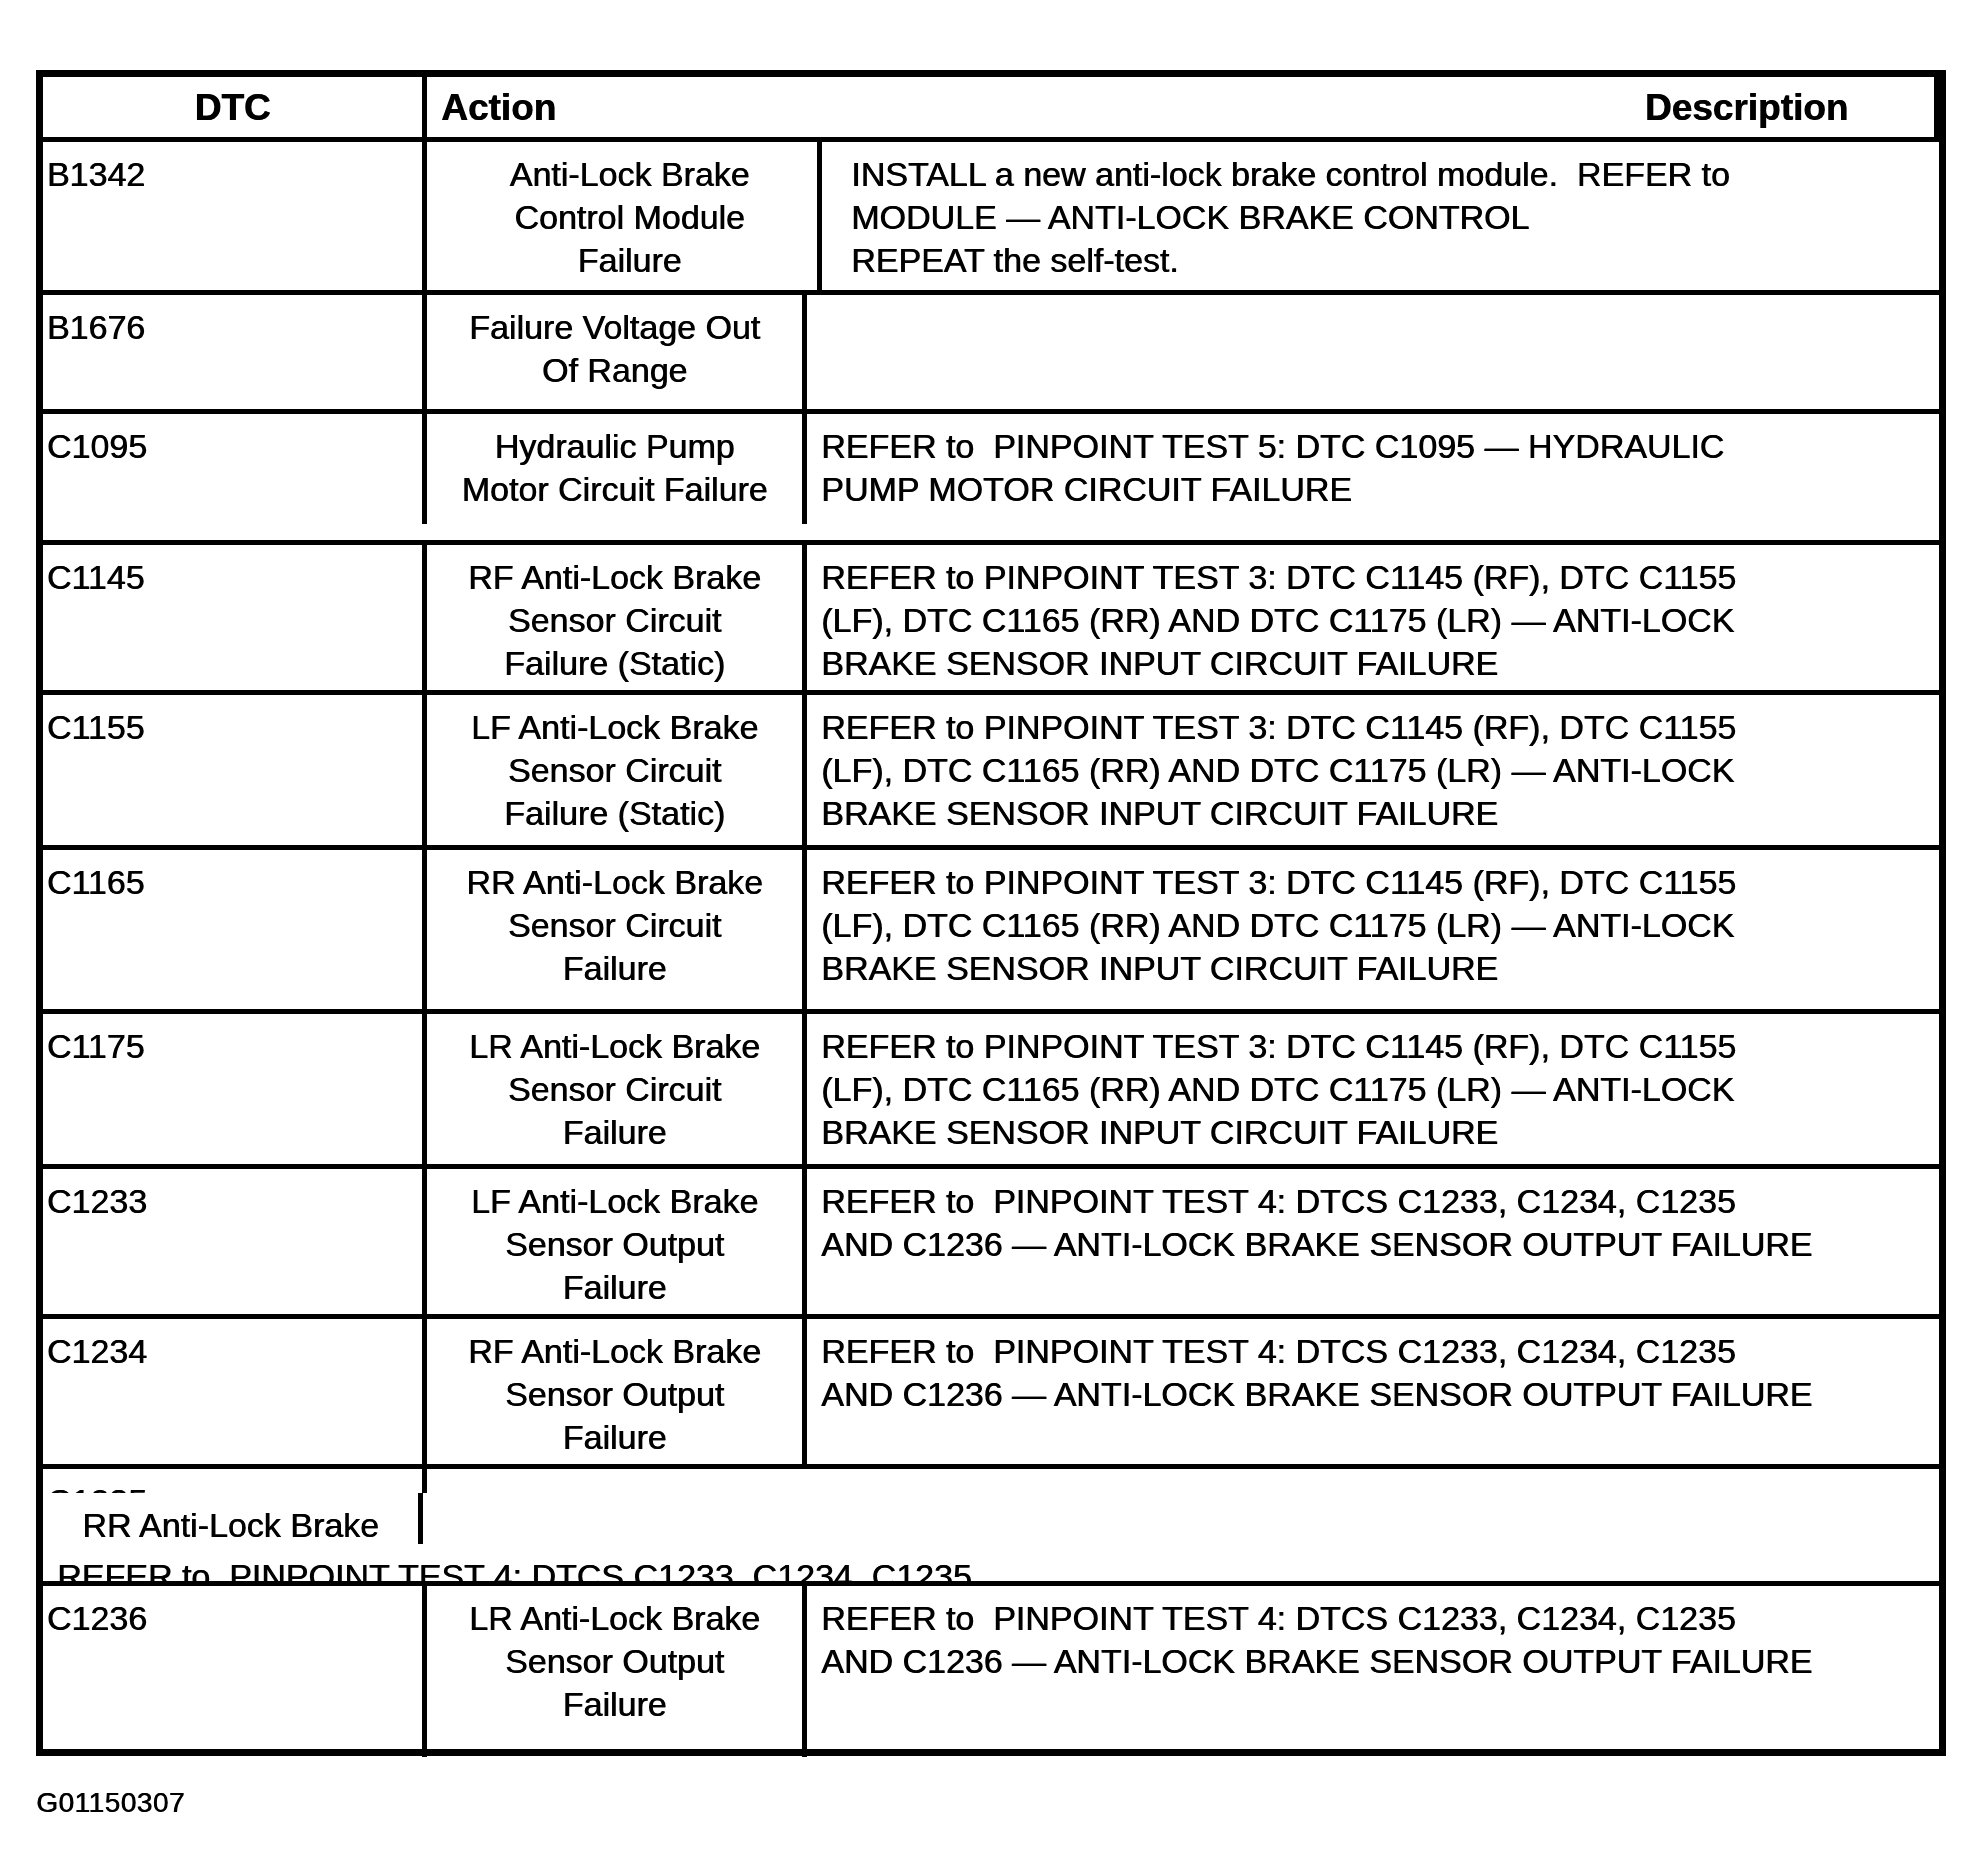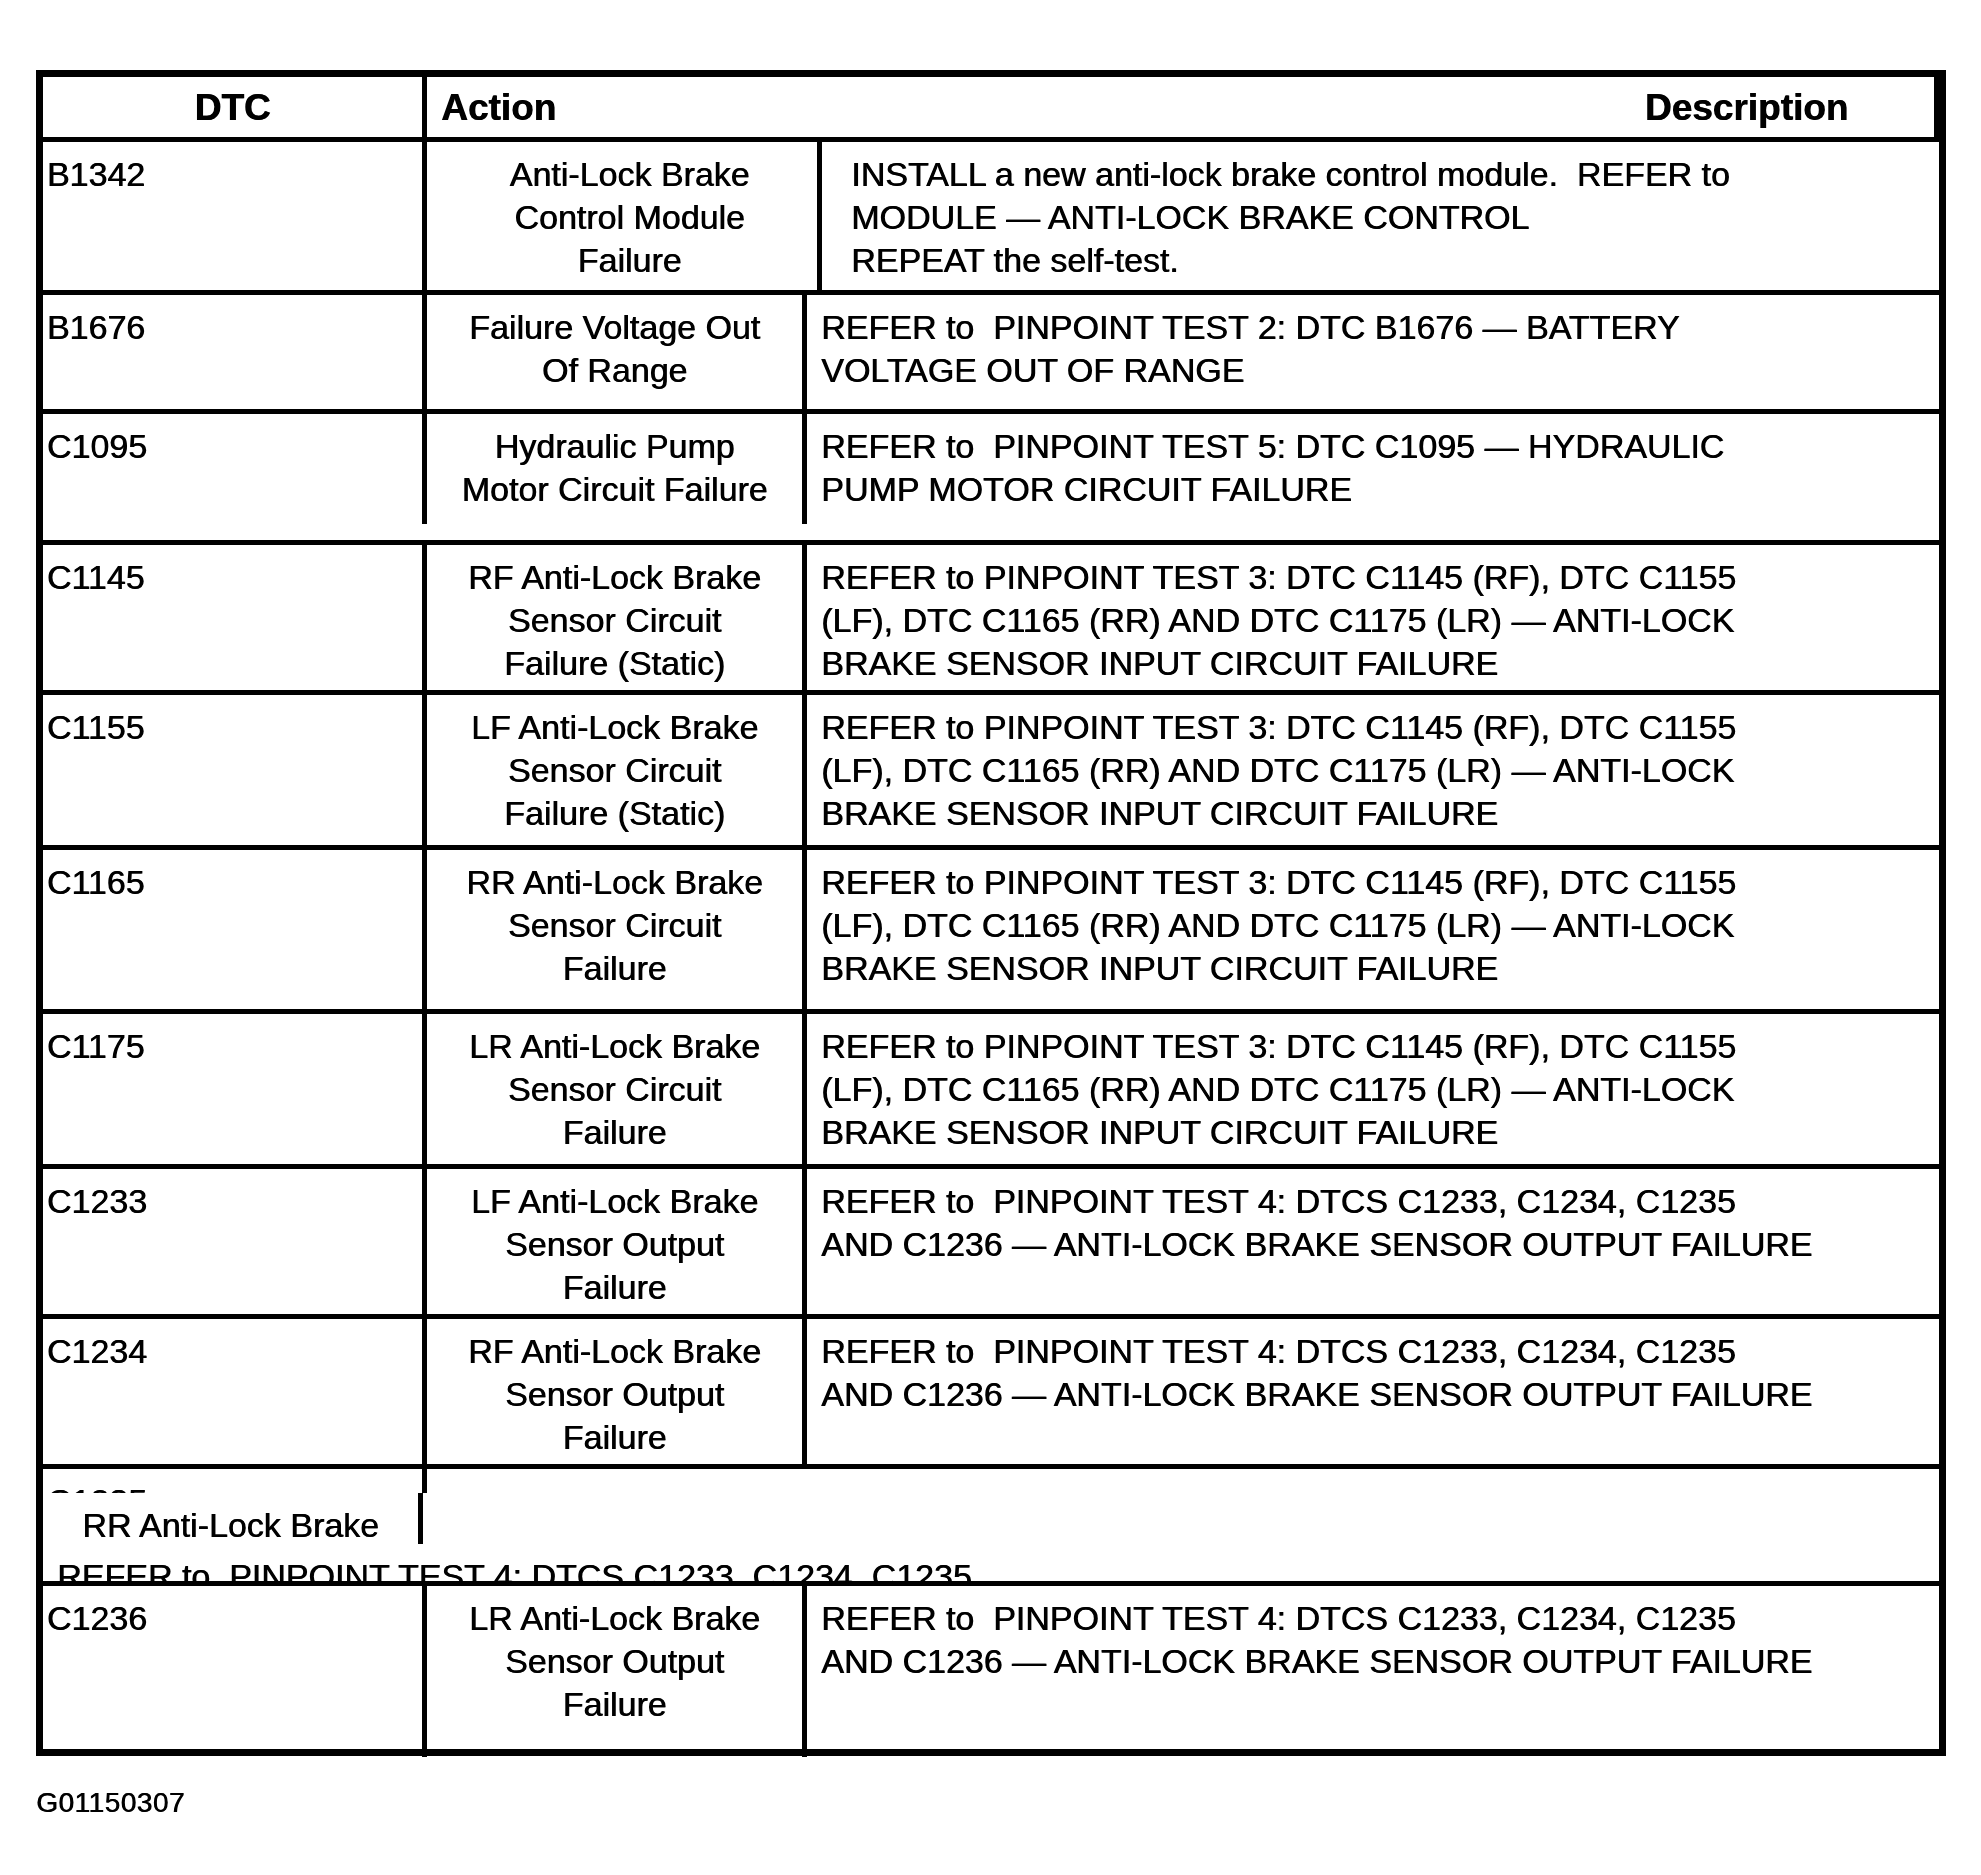--- a/index.html
+++ b/index.html
@@ -118,22 +118,20 @@
 Failure</div>
     <div class="cell c-action">INSTALL a new anti-lock brake control module.  REFER to
 MODULE — ANTI-LOCK BRAKE CONTROL
 REPEAT the self-test.</div>
   </div>
 
   <div class="row r-1">
     <div class="cell c-dtc">B1676</div>
     <div class="cell c-desc">Failure Voltage Out
 Of Range</div>
-    <div class="cell c-action">REFER to  PINPOINT TEST 2: DTC B1676 — BATTERY
-VOLTAGE OUT OF RANGE</div>
   </div>
 
   <div class="row r-2">
     <div class="cell c-dtc">C1095</div>
     <div class="cell c-desc">Hydraulic Pump
 Motor Circuit Failure</div>
     <div class="cell c-action">REFER to  PINPOINT TEST 5: DTC C1095 — HYDRAULIC
 PUMP MOTOR CIRCUIT FAILURE</div>
   </div>
 

